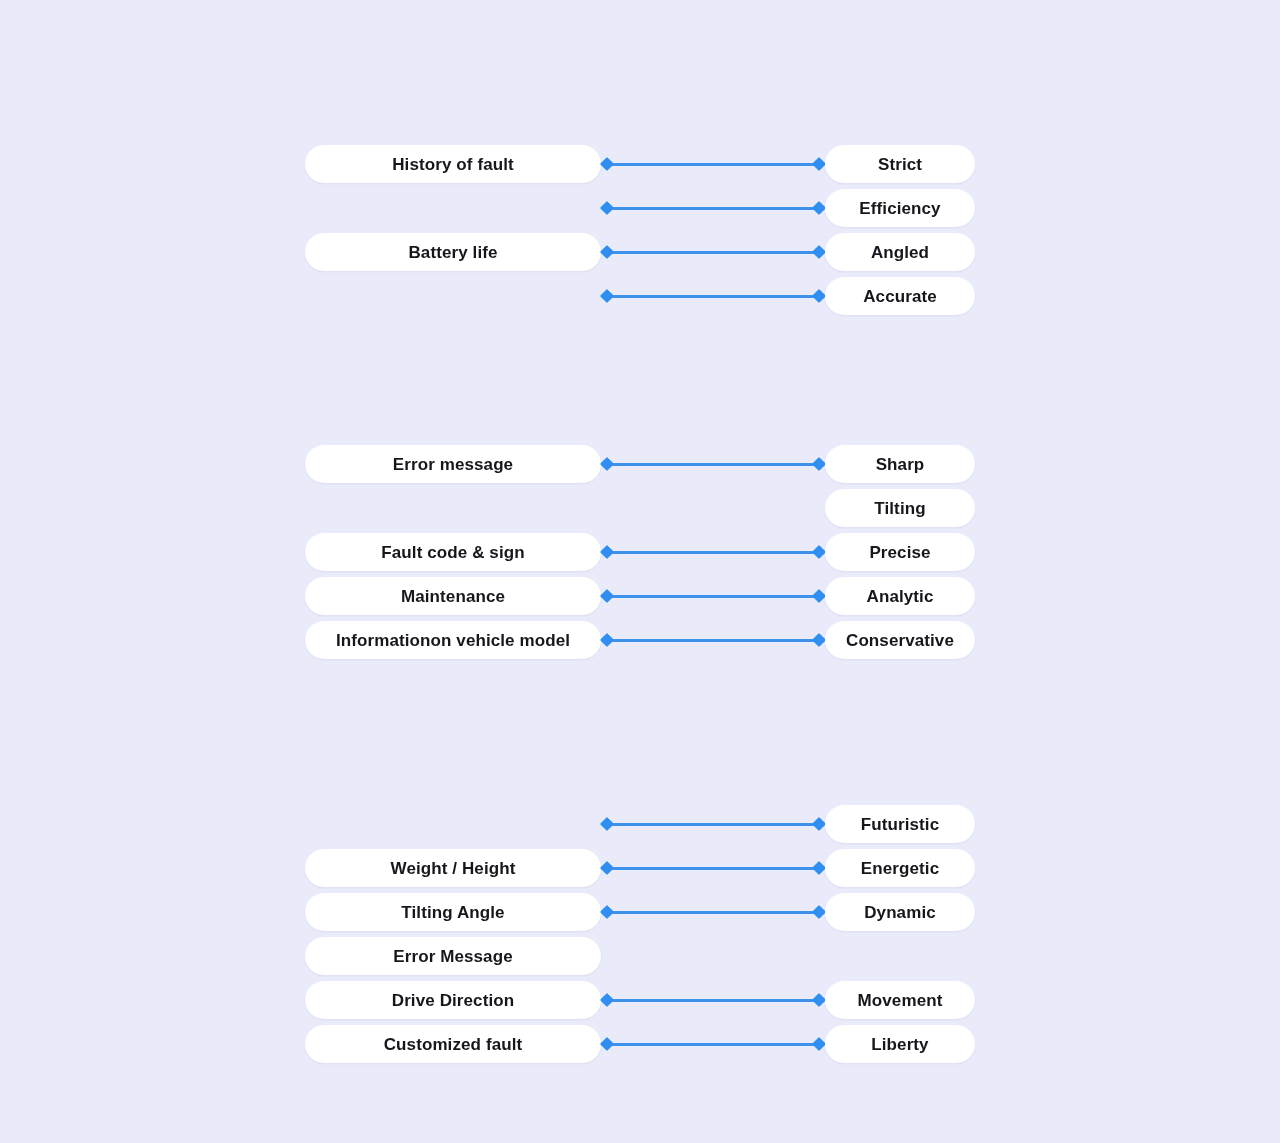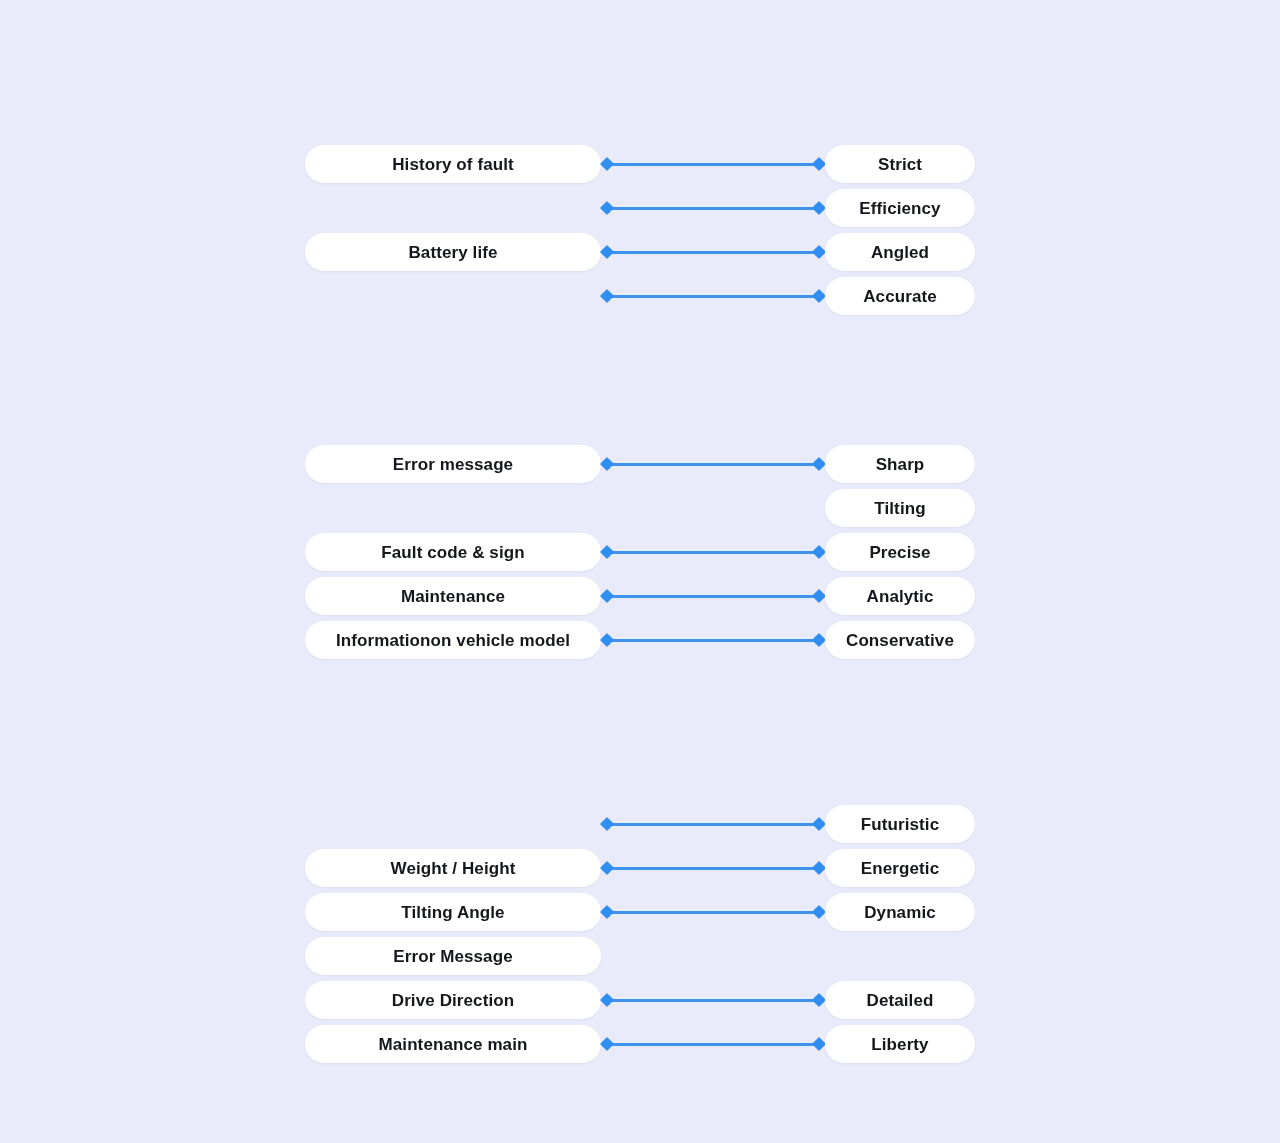--- a/index.html
+++ b/index.html
@@ -216,24 +216,24 @@
       <div class="row">
         <div class="pill pill-left">Error Message</div>
       </div>
       <div class="row">
         <div class="pill pill-left">Drive Direction</div>
         <div class="connector">
           <div class="conn-line"></div>
           <div class="conn-node start"></div>
           <div class="conn-node end"></div>
         </div>
-        <div class="pill pill-right">Detailed</div>
-      </div>
-      <div class="row">
-        <div class="pill pill-left">Maintenance main</div>
+        <div class="pill pill-right">Movement</div>
+      </div>
+      <div class="row">
+        <div class="pill pill-left">Customized fault</div>
         <div class="connector">
           <div class="conn-line"></div>
           <div class="conn-node start"></div>
           <div class="conn-node end"></div>
         </div>
         <div class="pill pill-right">Liberty</div>
       </div>
     </div>
 
 </div>

